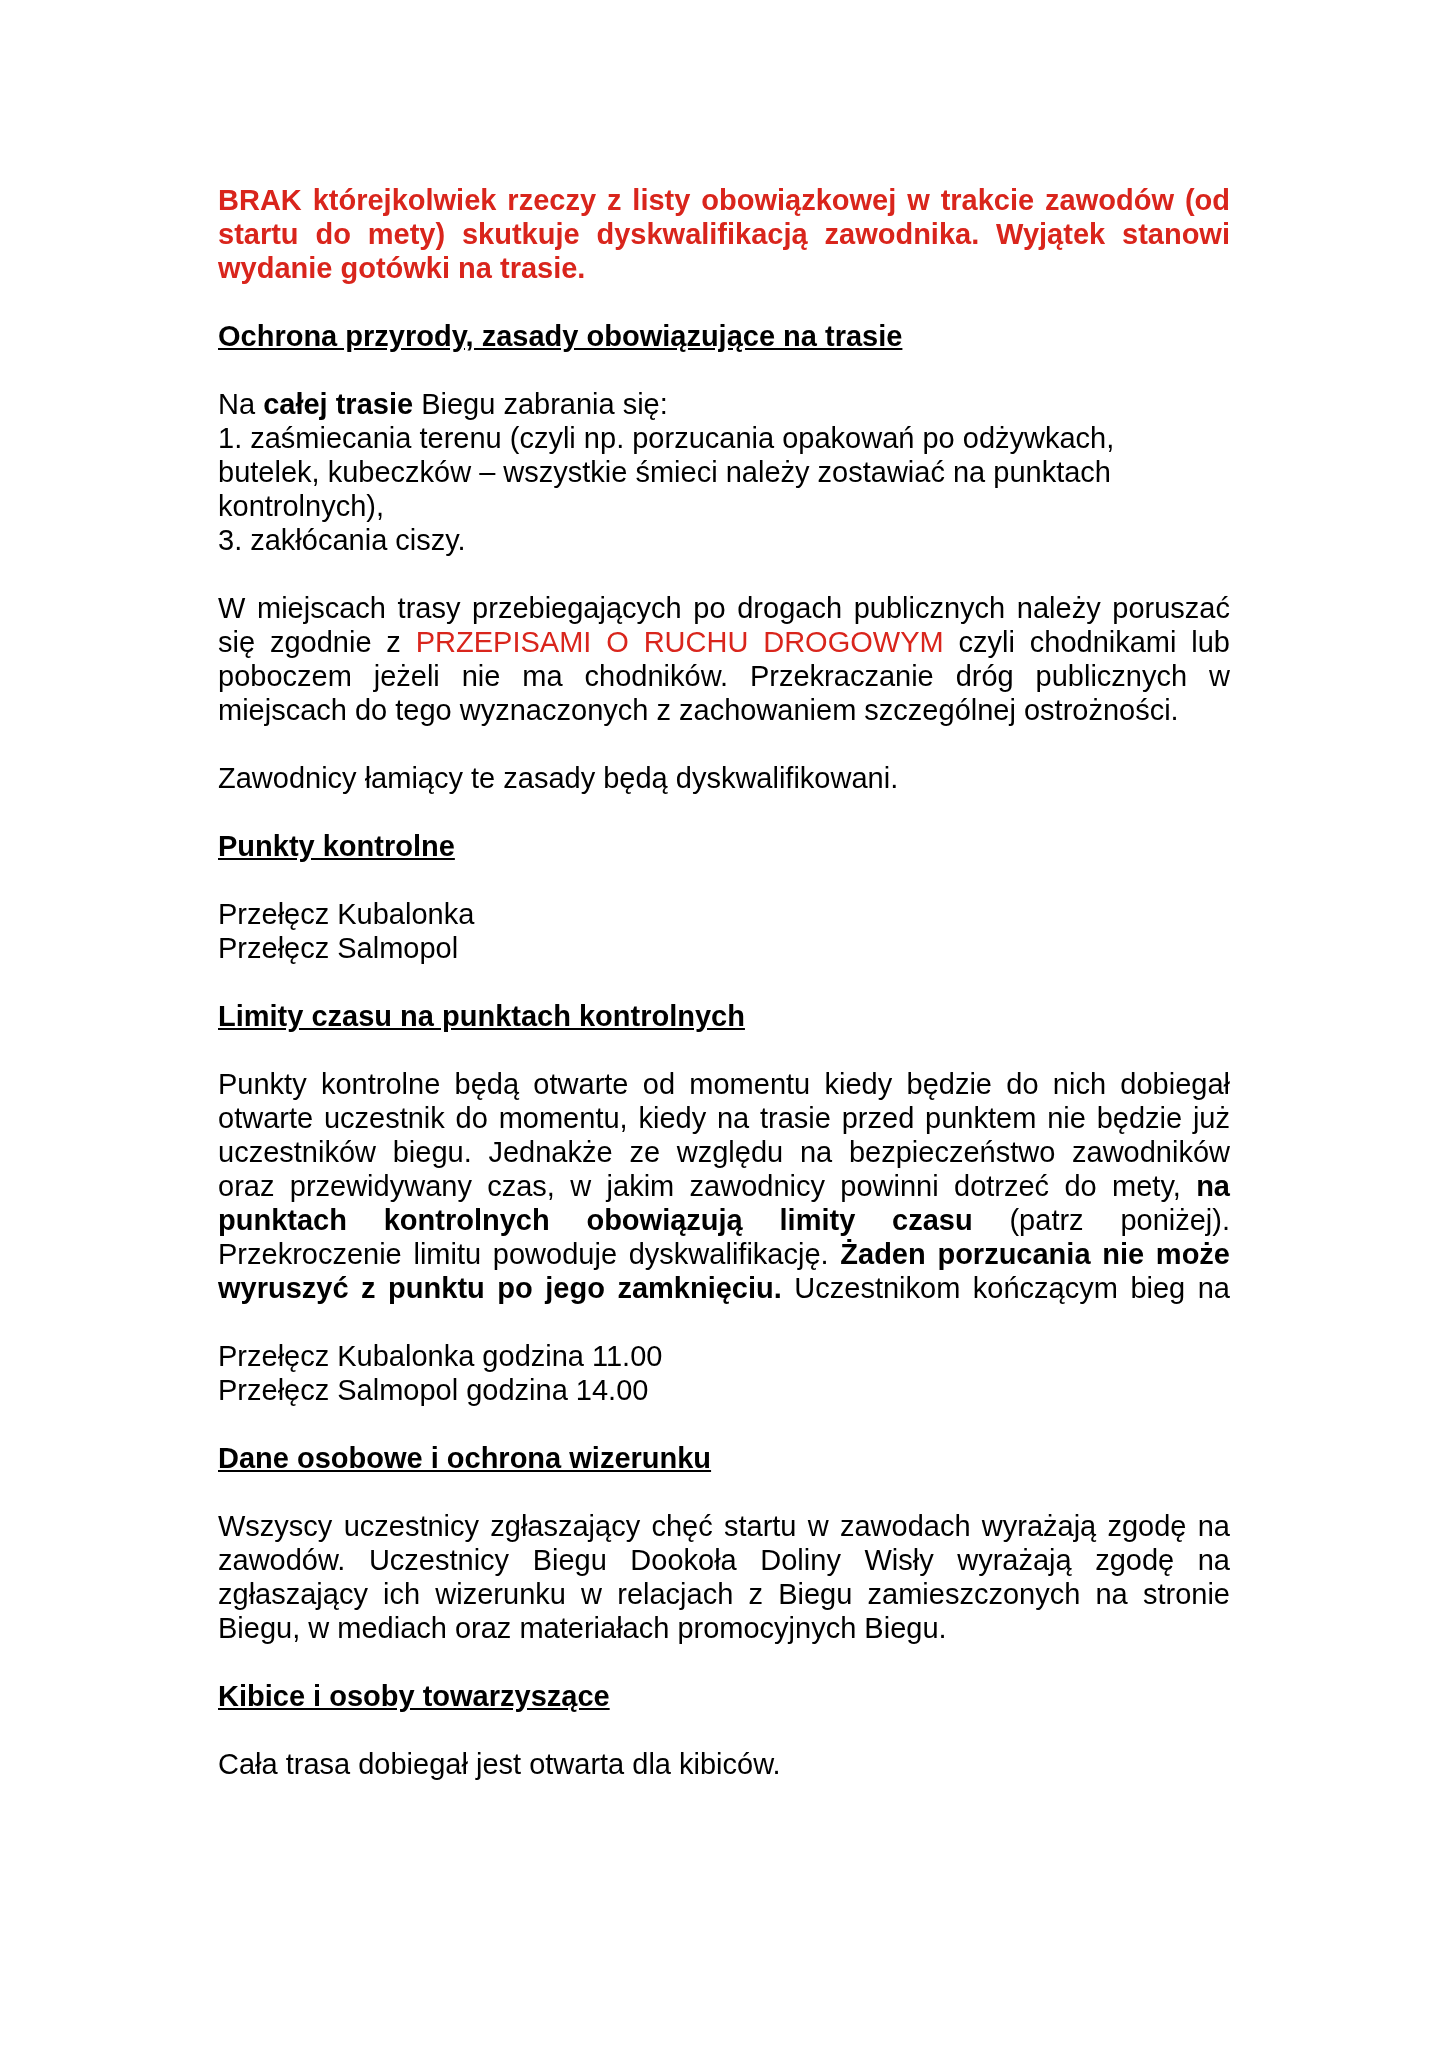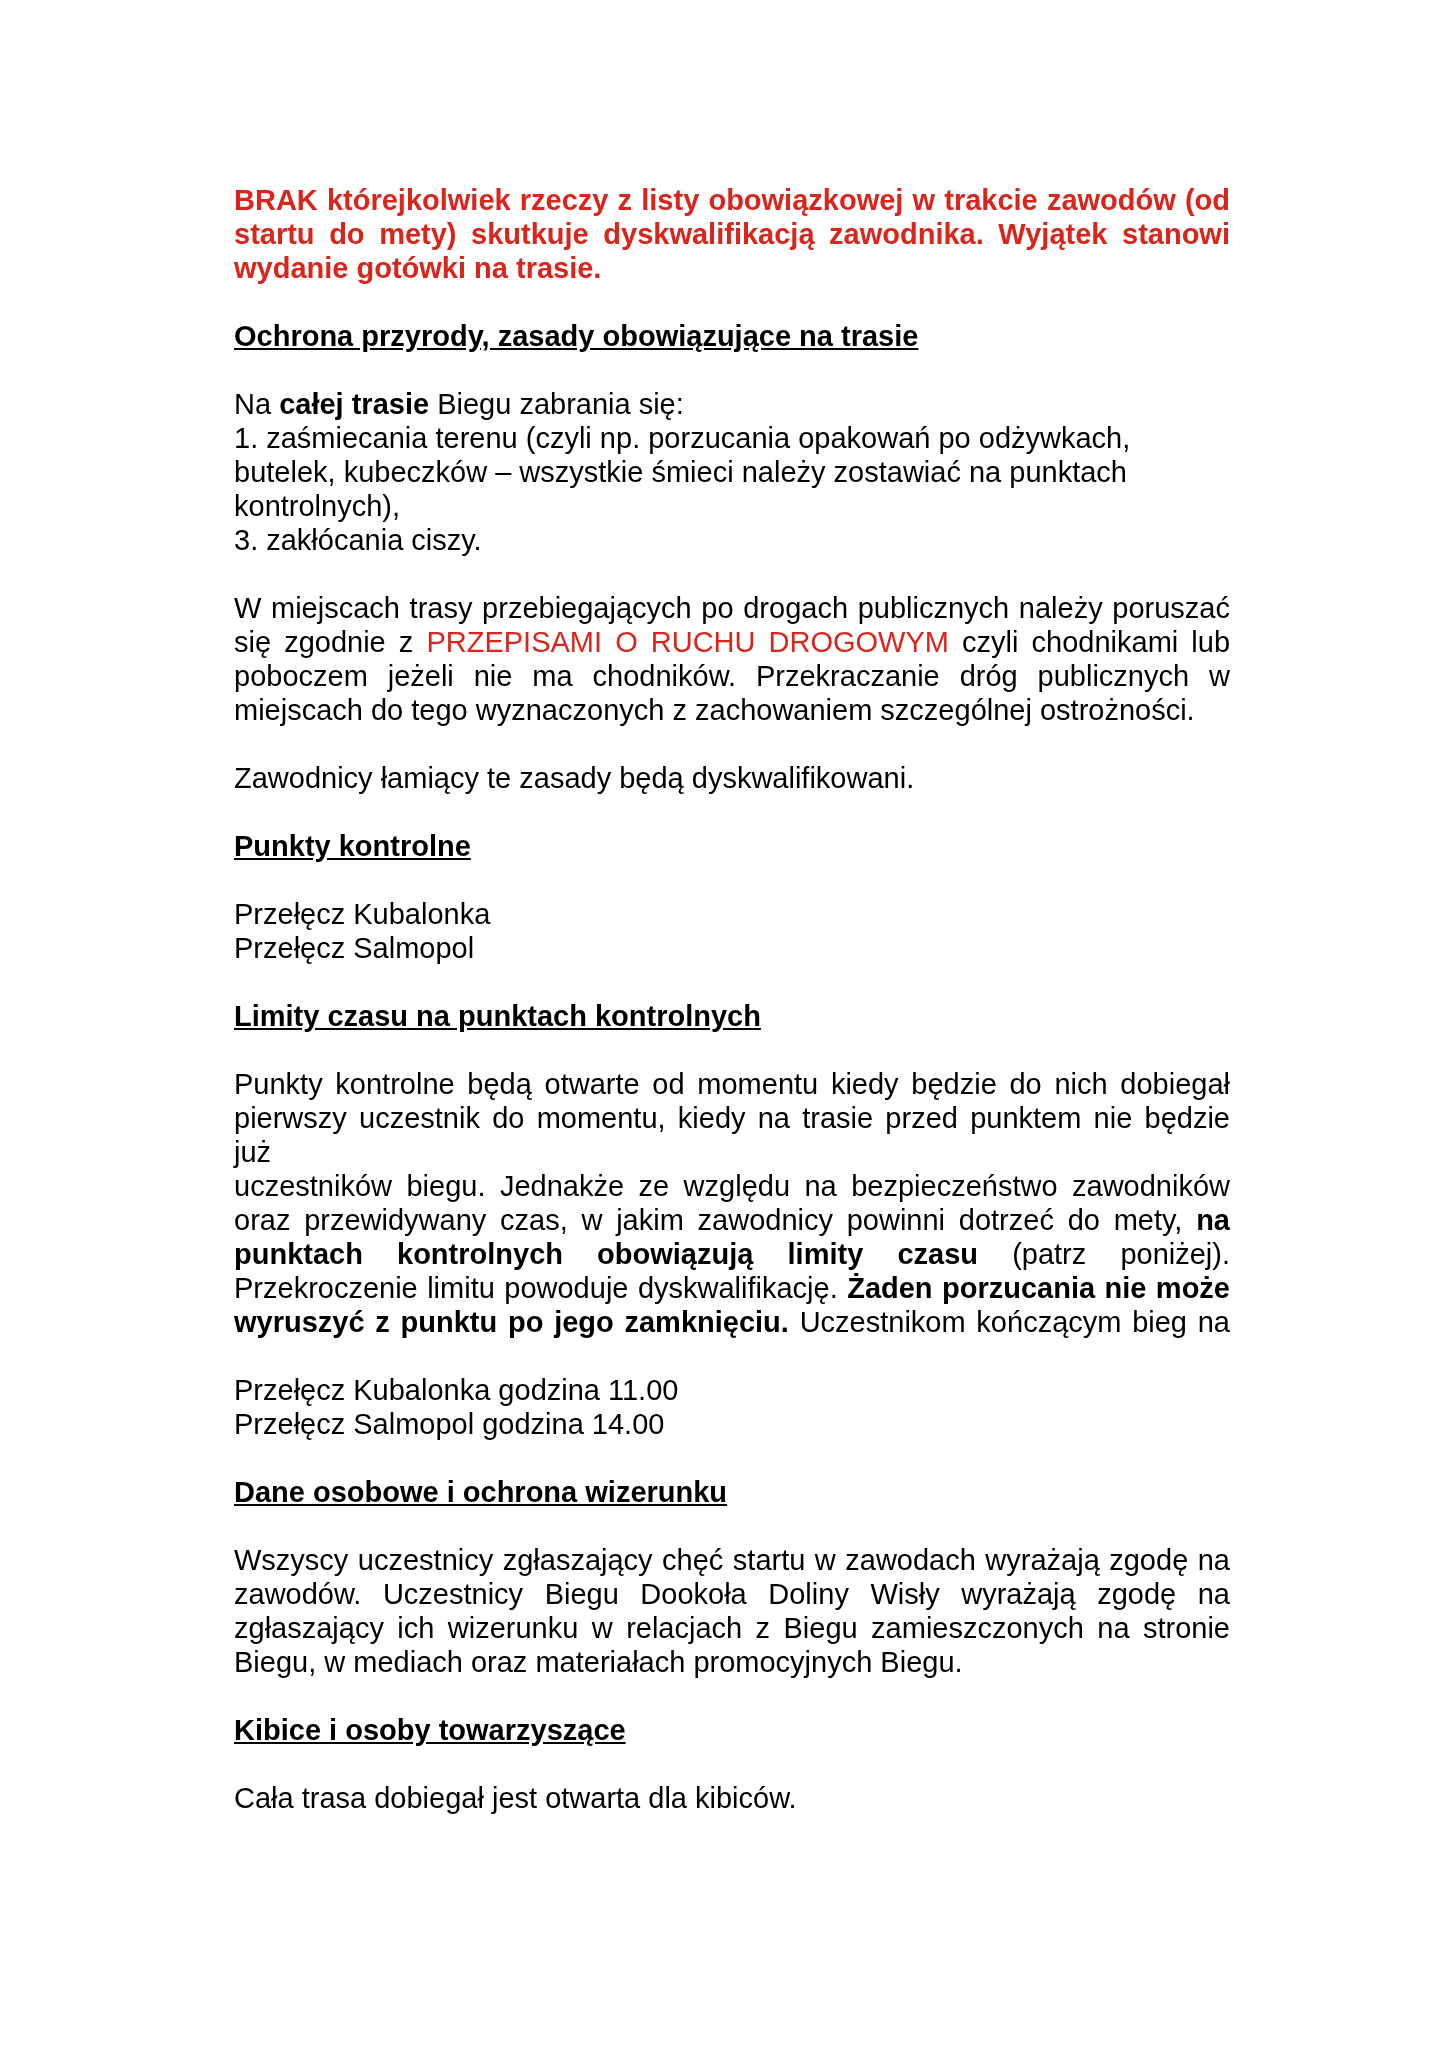--- a/index.html
+++ b/index.html
@@ -14,21 +14,21 @@
     height:2048px;
     background:var(--page-bg);
     box-sizing:border-box;
     padding:183px 217px 0 218px;
     font-family:"Liberation Sans","DejaVu Sans",sans-serif;
     font-size:29px;
     line-height:34px;
     color:var(--text);
     overflow:hidden;
   }
-  .block{margin:0 0 34px 16px;}
+  .block{margin:0 0 34px 0;}
   .block.heading{font-weight:bold;text-decoration:underline;}
   .line{white-space:normal;}
   .line.fill{
     text-align:justify;
     text-align-last:justify;
   }
   .b{font-weight:bold;}
   .red{color:var(--red);}
 </style>
 </head>
@@ -65,21 +65,21 @@
       </div>
       <div class="block">
         <div class="line"><span>Przełęcz Kubalonka</span></div>
         <div class="line"><span>Przełęcz Salmopol</span></div>
       </div>
       <div class="block heading">
         <div class="line"><span class="b">Limity czasu na punktach kontrolnych</span></div>
       </div>
       <div class="block">
         <div class="line fill"><span>Punkty kontrolne będą otwarte od momentu kiedy będzie do nich dobiegał</span></div>
-        <div class="line fill"><span>pierwszy uczestnik do momentu, kiedy na trasie przed punktem nie będzie już</span></div>
+        <div class="line fill"><span>otwarte uczestnik do momentu, kiedy na trasie przed punktem nie będzie już</span></div>
         <div class="line fill"><span>uczestników biegu. Jednakże ze względu na bezpieczeństwo zawodników</span></div>
         <div class="line fill"><span>oraz przewidywany czas, w jakim zawodnicy powinni dotrzeć do mety, </span><span class="b">na</span></div>
         <div class="line fill"><span class="b">punktach kontrolnych obowiązują limity czasu</span><span> (patrz poniżej).</span></div>
         <div class="line fill"><span>Przekroczenie limitu powoduje dyskwalifikację. </span><span class="b">Żaden porzucania nie może</span></div>
         <div class="line fill"><span class="b">wyruszyć z punktu po jego zamknięciu.</span><span> Uczestnikom kończącym bieg na</span></div>
       </div>
       <div class="block">
         <div class="line"><span>Przełęcz Kubalonka godzina 11.00</span></div>
         <div class="line"><span>Przełęcz Salmopol godzina 14.00</span></div>
       </div>

